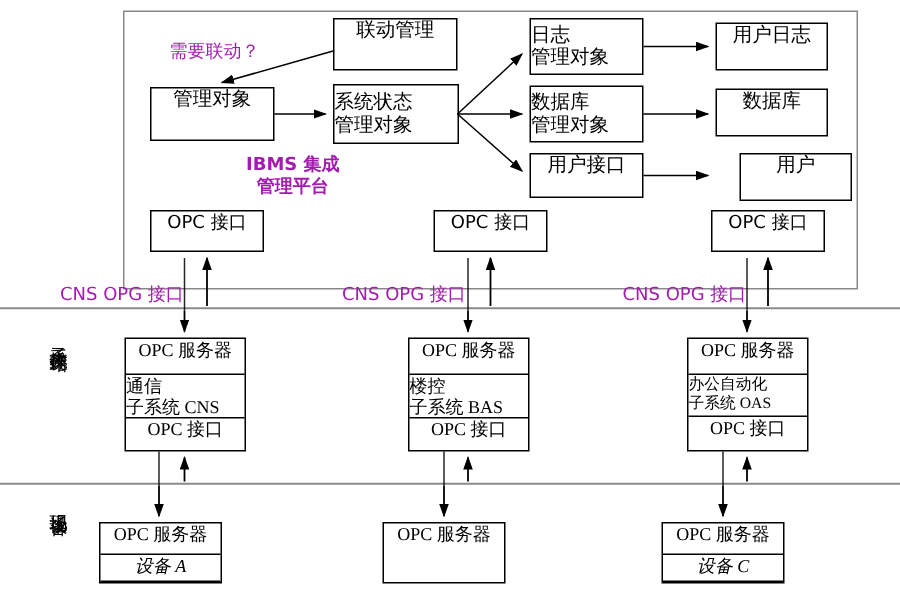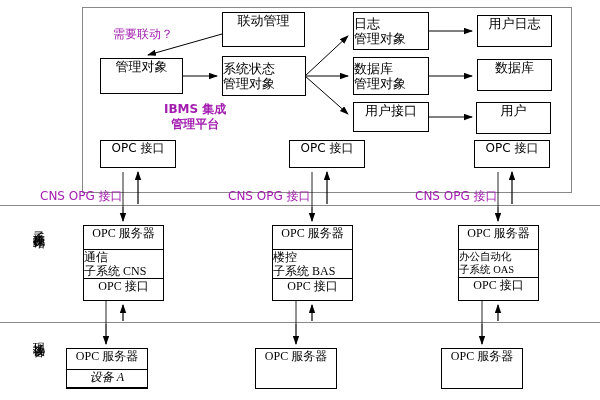--- a/index.html
+++ b/index.html
@@ -76,21 +76,21 @@
   </div>
 
   <div class="box f13" style="left:477px;top:15px;width:75px;height:32px;">
     <span class="ln">用户日志</span>
   </div>
 
   <div class="box f13" style="left:477px;top:59px;width:75px;height:32px;">
     <span class="ln">数据库</span>
   </div>
 
-  <div class="box f13" style="left:476px;top:102px;width:75px;height:32px;">
+  <div class="box f13" style="left:493px;top:102px;width:75px;height:32px;">
     <span class="ln">用户</span>
   </div>
 
   <div class="label f12" style="left:113px;top:26px;">
     <span>需要联动？</span>
   </div>
 
   <div class="label f12 bold" style="left:164px;top:102px;text-align:center;line-height:1.25;">
     <span style="display:block;">IBMS 集成</span>
     <span style="display:block;">管理平台</span>
@@ -173,20 +173,23 @@
 
   <div class="stack" style="left:255px;top:348px;width:82px;height:41px;">
     <div class="cell f12" style="height:20px;">
       <span>OPC 服务器</span>
     </div>
   </div>
 
   <div class="stack" style="left:441px;top:348px;width:82px;height:41px;">
     <div class="cell f12" style="height:20px;">
       <span>OPC 服务器</span>
+    </div>
+    <div class="cell mid f12 ital">
+      <span>设备 C</span>
     </div>
   </div>
 
   <svg class="ov" viewBox="0 0 600 400">
     <defs>
       <marker id="ah" markerWidth="9" markerHeight="9" refX="8" refY="3.2" orient="auto" markerUnits="userSpaceOnUse">
         <path d="M0,0 L9,3.2 L0,6.4 z" fill="#000"></path>
       </marker>
     </defs>
     <g stroke="#000" stroke-width="1" fill="none">

